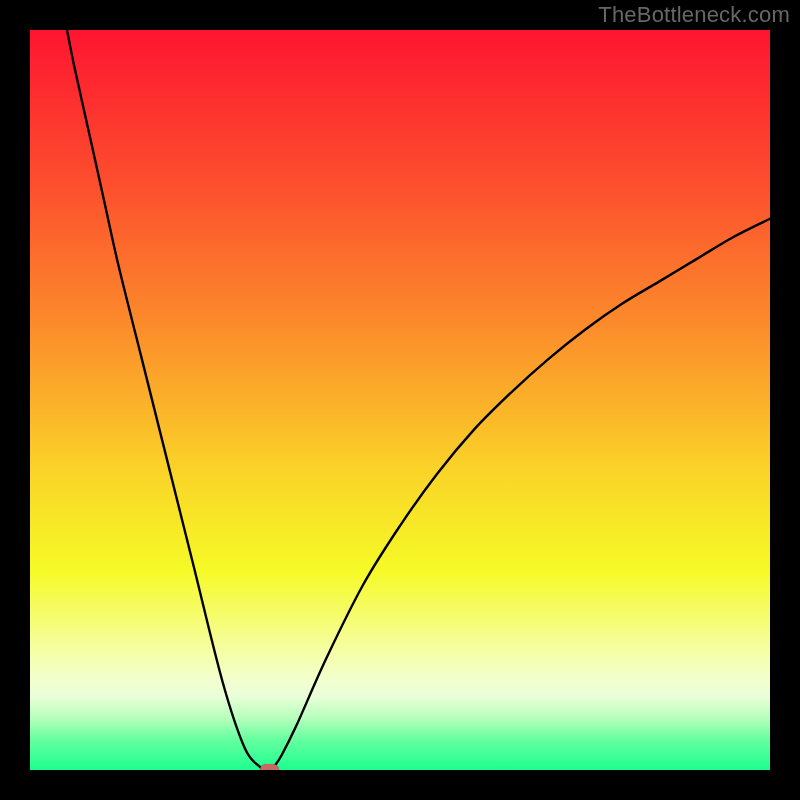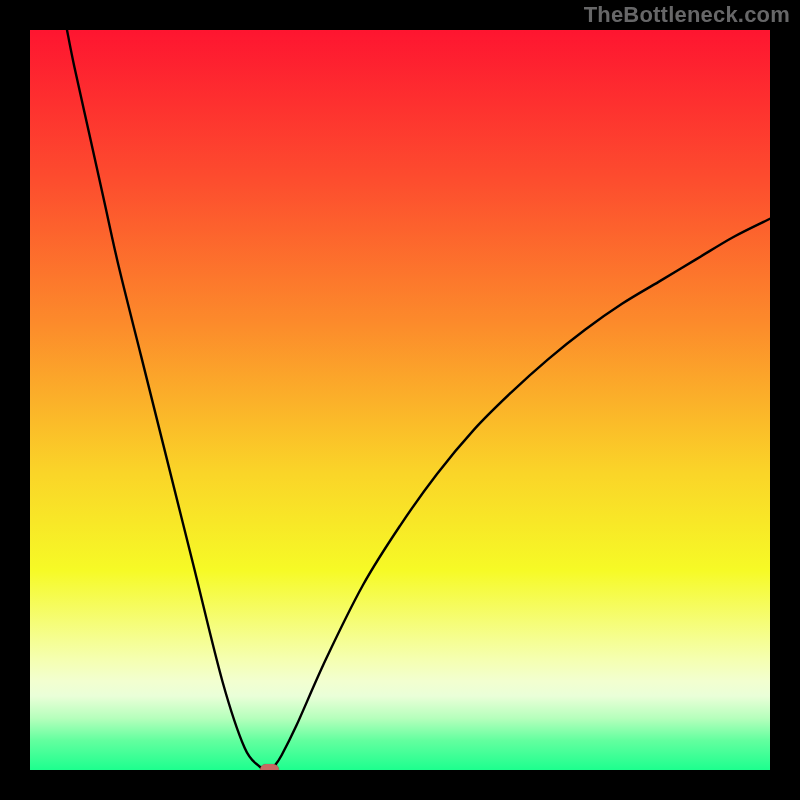--- a/index.html
+++ b/index.html
@@ -18,21 +18,21 @@
     width: 800px;
     height: 800px;
     background: #000000;
   }
   .watermark {
     position: absolute;
     top: 2px;
     right: 10px;
     color: #676768;
     font-size: 22px;
-    font-weight: 700;
+    font-weight: 400;
     letter-spacing: 0.2px;
     z-index: 30;
     user-select: none;
   }
   .plot-area {
     position: absolute;
     top: 30px;
     left: 30px;
     width: 740px;
     height: 740px;

